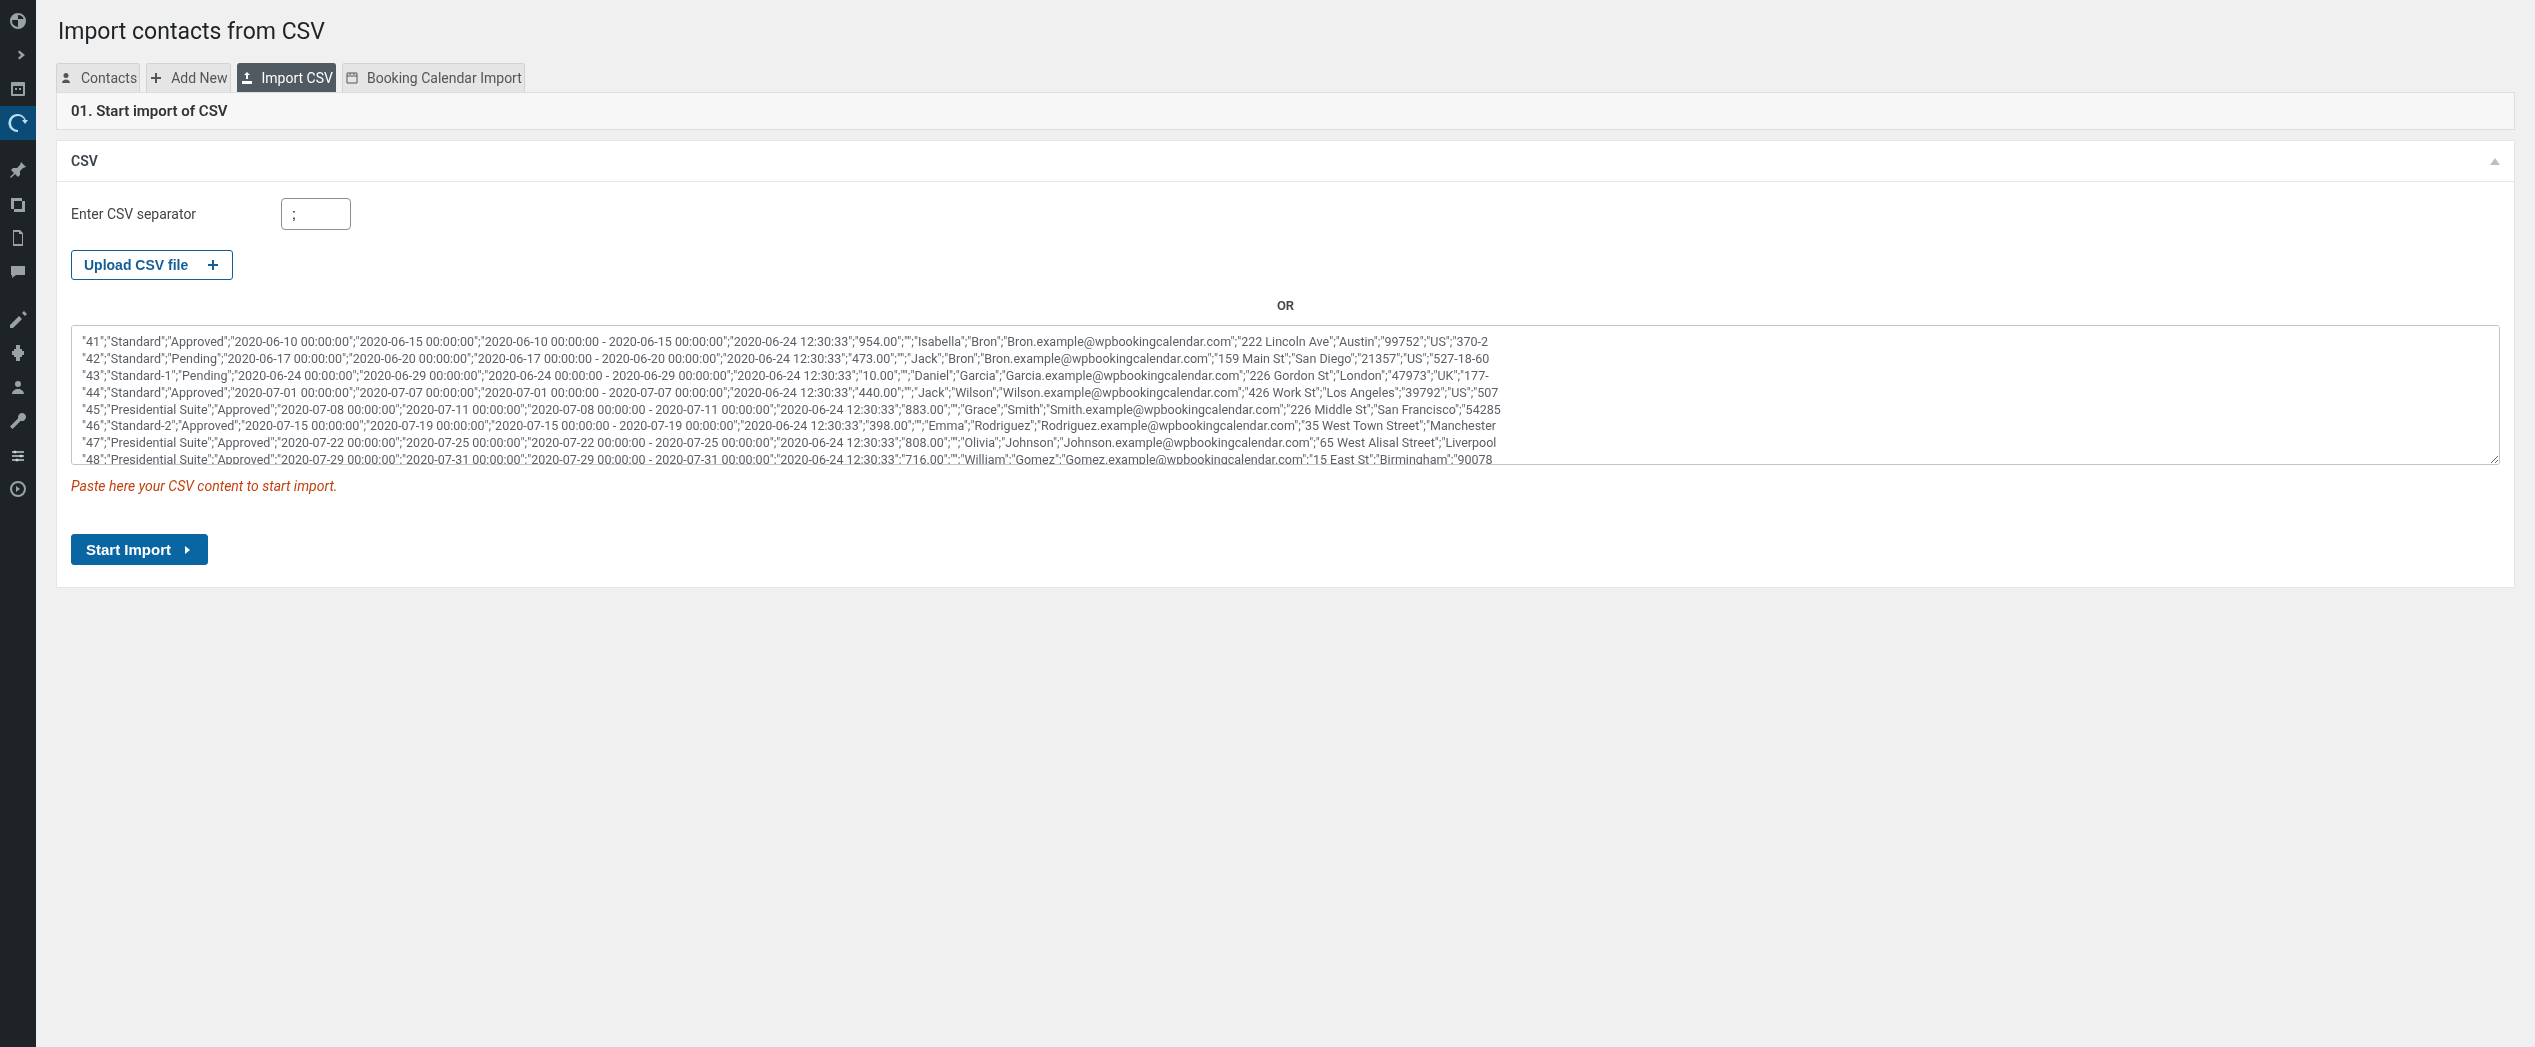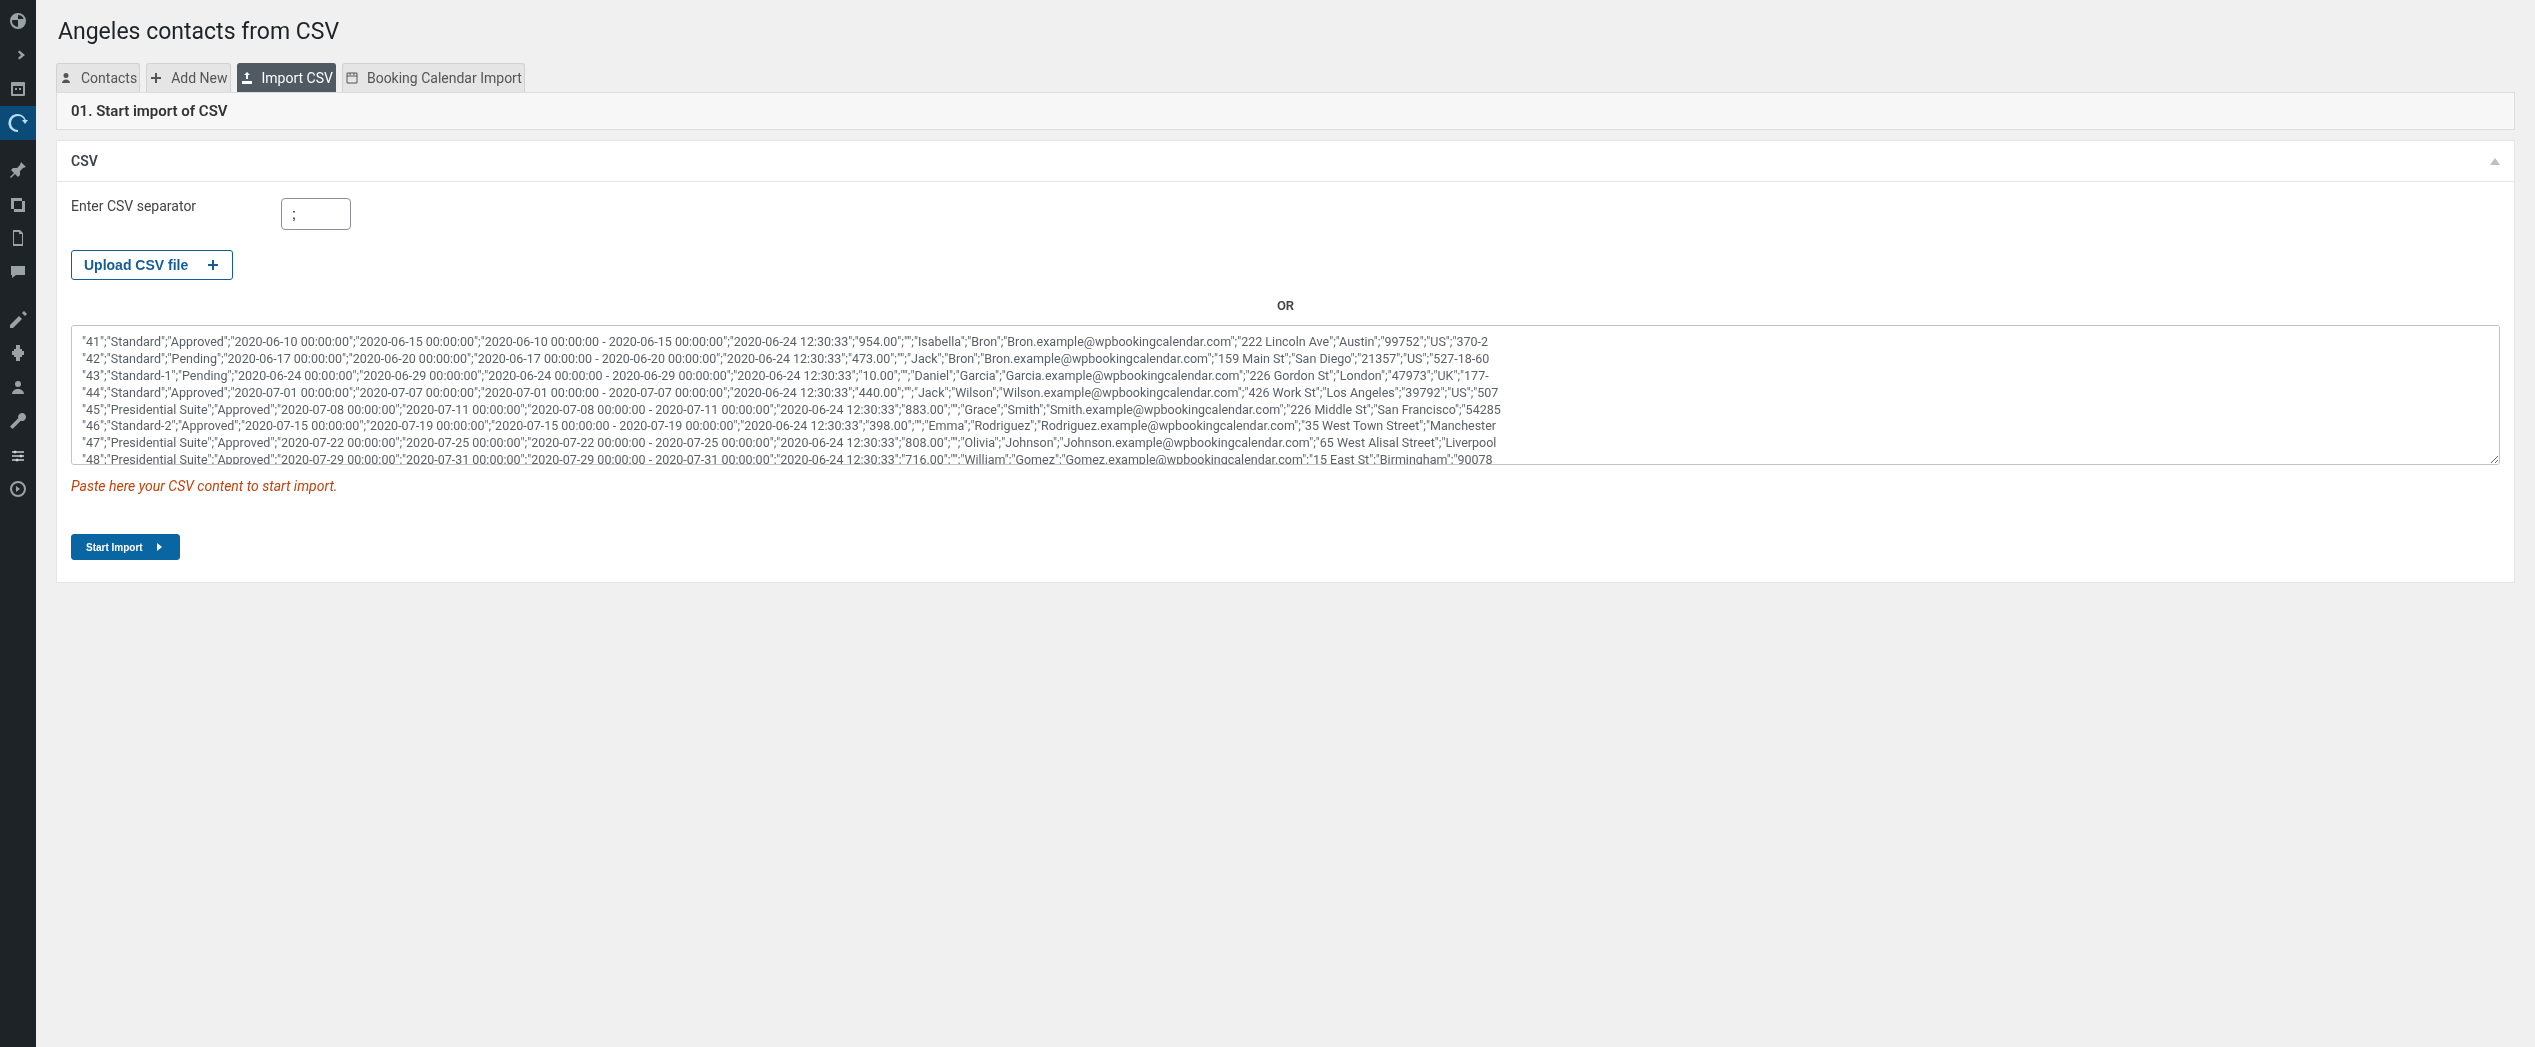--- a/index.html
+++ b/index.html
@@ -116,21 +116,21 @@
   width: 0; height: 0;
   border-left: 5px solid transparent;
   border-right: 5px solid transparent;
   border-bottom: 7px solid #bfbfbf;
   cursor: pointer;
 }
 .csv-body {
   padding: 16px 14px 22px 14px;
 }
 
-.sep-row { display: flex; align-items: flex-start; gap: 20px; margin-bottom: 20px; }
+.sep-row { display: flex; align-items: center; gap: 20px; margin-bottom: 20px; }
 .sep-label { width: 190px; font-size: 14px; color: #444; }
 .sep-input {
   width: 70px; height: 32px; border: 1px solid #8c8f94; border-radius: 4px;
   padding: 4px 10px; font-size: 14px;
 }
 
 .upload-btn {
   display: inline-flex; align-items: center; gap: 18px;
   border: 1px solid #135e96; color: #135e96; background: #fff;
   padding: 6px 12px; border-radius: 3px; font-size: 14px; font-weight: 600;
@@ -157,21 +157,21 @@
 .hint {
   font-style: italic;
   color: #c2410c;
   font-size: 14px;
   margin-top: 10px;
 }
 
 .start-btn {
   display: inline-flex; align-items: center; gap: 10px;
   background: #0a66a3; color: #fff; border: 1px solid #0a66a3;
-  padding: 6px 14px; border-radius: 3px; font-size: 10px; font-weight: 600;
+  padding: 6px 14px; border-radius: 3px; font-size: 15px; font-weight: 600;
   cursor: pointer; margin-top: 40px;
 }
 .start-btn .chev { display:inline-block; }
 
 svg { display:block; }
 </style>
 </head>
 <body>
 
 <nav class="admin-sidebar">
@@ -247,21 +247,21 @@
   </div>
   <div class="side-item">
     <svg class="side-icon" viewBox="0 0 20 20" fill="currentColor">
         <circle cx="10" cy="10" r="7" fill="none" stroke="currentColor" stroke-width="2"></circle>
         <path d="M8 7l4 3-4 3z"></path>
       </svg>
   </div>
 </nav>
 
 <main class="main">
-  <h1 class="page-title">Angeles contacts from CSV</h1>
+  <h1 class="page-title">Import contacts from CSV</h1>
 
   <div class="tabs">
     <div class="tab">
       <span class="tab-icon">
         <svg viewBox="0 0 14 14" fill="currentColor" width="14" height="14">
             <path d="M7 7a2.5 2.5 0 100-5 2.5 2.5 0 000 5zm-4 5c0-2 2-3.5 4-3.5s4 1.5 4 3.5H3z"></path>
           </svg>
       </span>
       <span>Contacts</span>
     </div>

